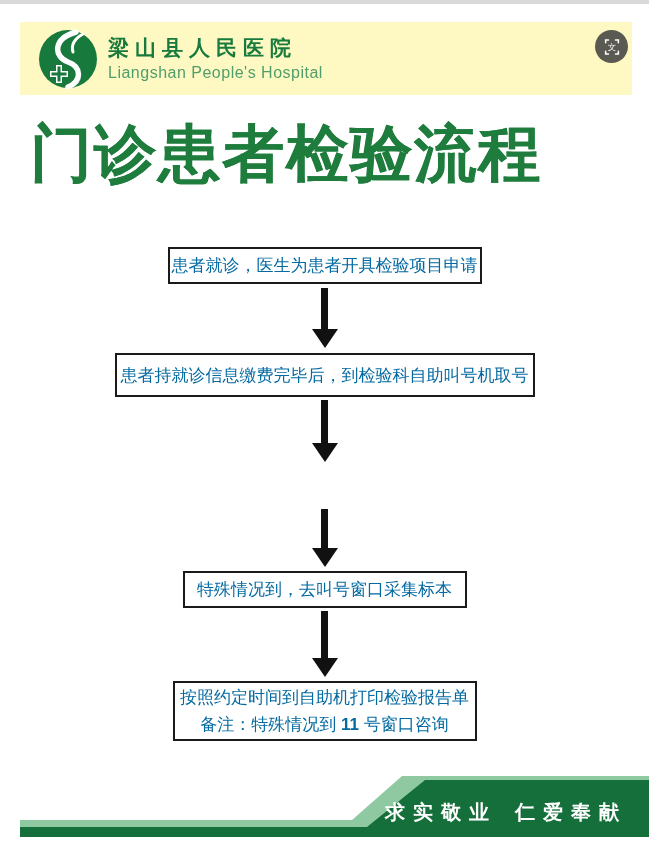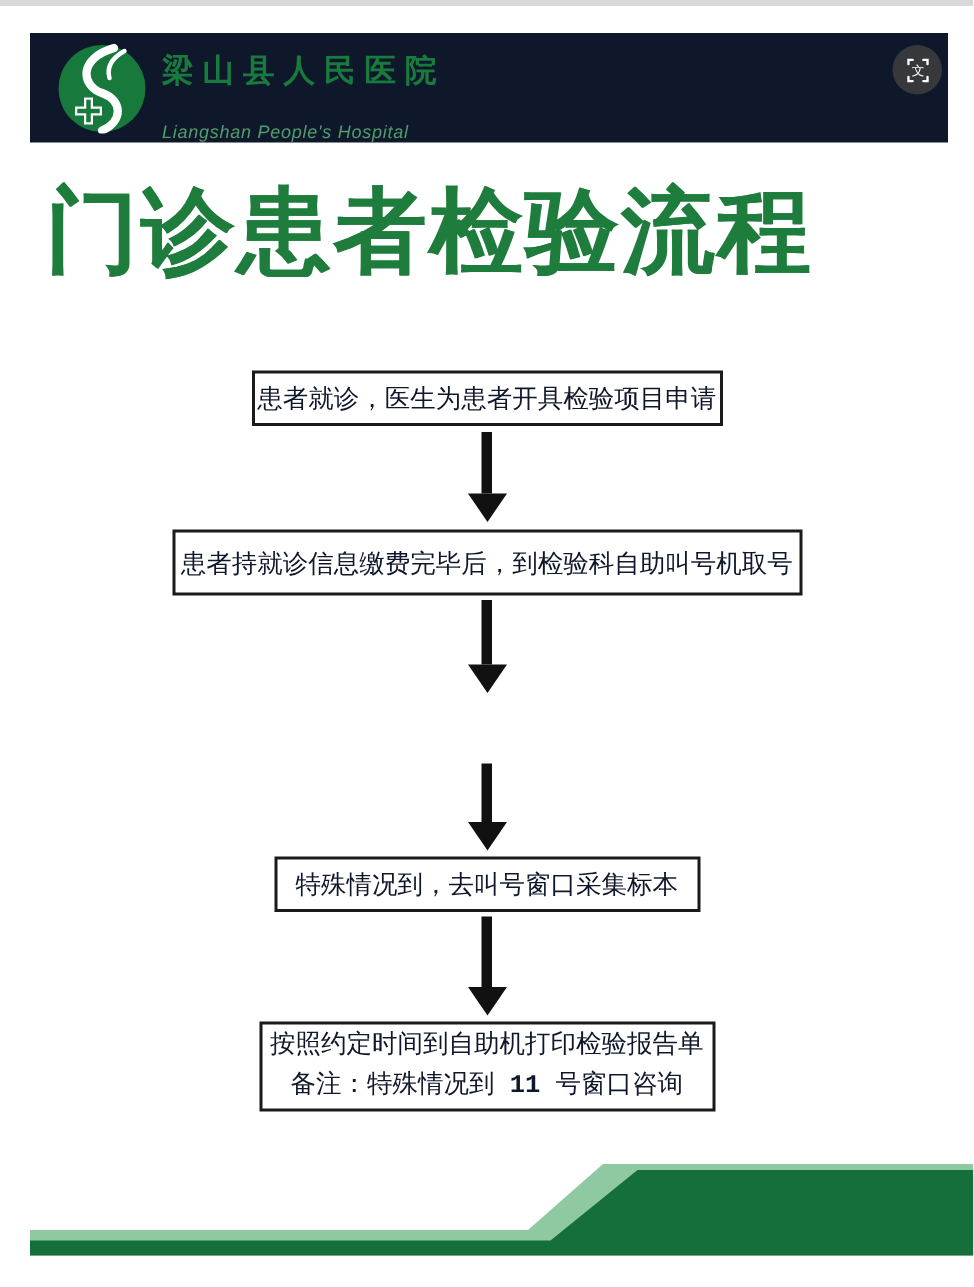--- a/index.html
+++ b/index.html
@@ -1,41 +1,41 @@
 <!DOCTYPE html>
 <html><head>
 <meta charset="utf-8">
 <style>
   html,body{margin:0;padding:0;}
   .page{position:relative;width:649px;height:858px;background:#ffffff;overflow:hidden;
         font-family:"Liberation Sans", sans-serif;}
   .top-strip{position:absolute;top:0;left:0;width:649px;height:4px;background:#d9d9d9;}
 
   
-  .header{position:absolute;left:20px;top:22px;width:612px;height:73px;background:#0f172a;
+  .header{position:absolute;left:20px;top:22px;width:612px;height:73px;background:#fef9c3;
           display:flex;align-items:center;}
   .logo{position:absolute;left:18px;top:7px;width:60px;height:60px;}
   .names{position:absolute;left:88px;top:13px;}
   .cn-name{font-size:21px;font-weight:bold;letter-spacing:6px;color:#187a3d;line-height:26px;}
-  .en-name{font-size:12px;color:#4f9e6c;letter-spacing:0.5px;margin-top:20px;font-style:italic;}
+  .en-name{font-size:16px;color:#4f9e6c;letter-spacing:0.5px;margin-top:3px;}
 
   .translate-btn{position:absolute;right:21px;top:30px;width:33px;height:33px;border-radius:50%;
                  background:rgba(62,62,62,0.85);display:flex;align-items:center;justify-content:center;
                  cursor:pointer;}
 
   
   .title{position:absolute;top:112px;left:0;width:572px;margin:0;text-align:center;
          font-size:62px;font-weight:900;letter-spacing:2px;color:#1e7c3c;
          text-shadow:0.6px 0 0 #1e7c3c;}
 
   
   .box{position:absolute;left:50%;transform:translateX(-50%);
        border:2px solid #1a1a1a;background:#ffffff;box-sizing:border-box;
        display:flex;flex-direction:column;align-items:center;justify-content:center;
-       font-family:Liberation Mono, monospace;font-size:17px;color:#0f172a;text-align:center;
+       font-family:Liberation Sans, sans-serif;font-size:17px;color:#0369a1;text-align:center;
        white-space:nowrap;}
   .box1{top:247px;width:314px;height:37px;}
   .box2{top:353px;width:420px;height:44px;}
   .box3{top:467px;width:332px;height:39px;}
   .box4{top:571px;width:284px;height:37px;}
   .box5{top:681px;width:304px;height:60px;line-height:27px;}
 
   
   .arrow{position:absolute;left:50%;transform:translateX(-50%);width:26px;
          display:flex;flex-direction:column;align-items:center;}
@@ -115,13 +115,16 @@
     <div>按照约定时间到自助机打印检验报告单</div>
     <div>
       <span>备注：特殊情况到 </span><b>11</b><span> 号窗口咨询</span>
     </div>
   </div>
 
   <svg class="footer-svg" viewBox="0 0 649 88">
     <polygon points="20,50 352,50 402,6 649,6 649,67 20,67" fill="#8fc9a2"></polygon>
     <polygon points="20,57 367,57 425,10 649,10 649,67 20,67" fill="#156f3a"></polygon>
   </svg>
+  <div class="motto">
+    <span>求实敬业</span><span class="gap"></span><span>仁爱奉献</span>
+  </div>
 </div>
 
 </body></html>

